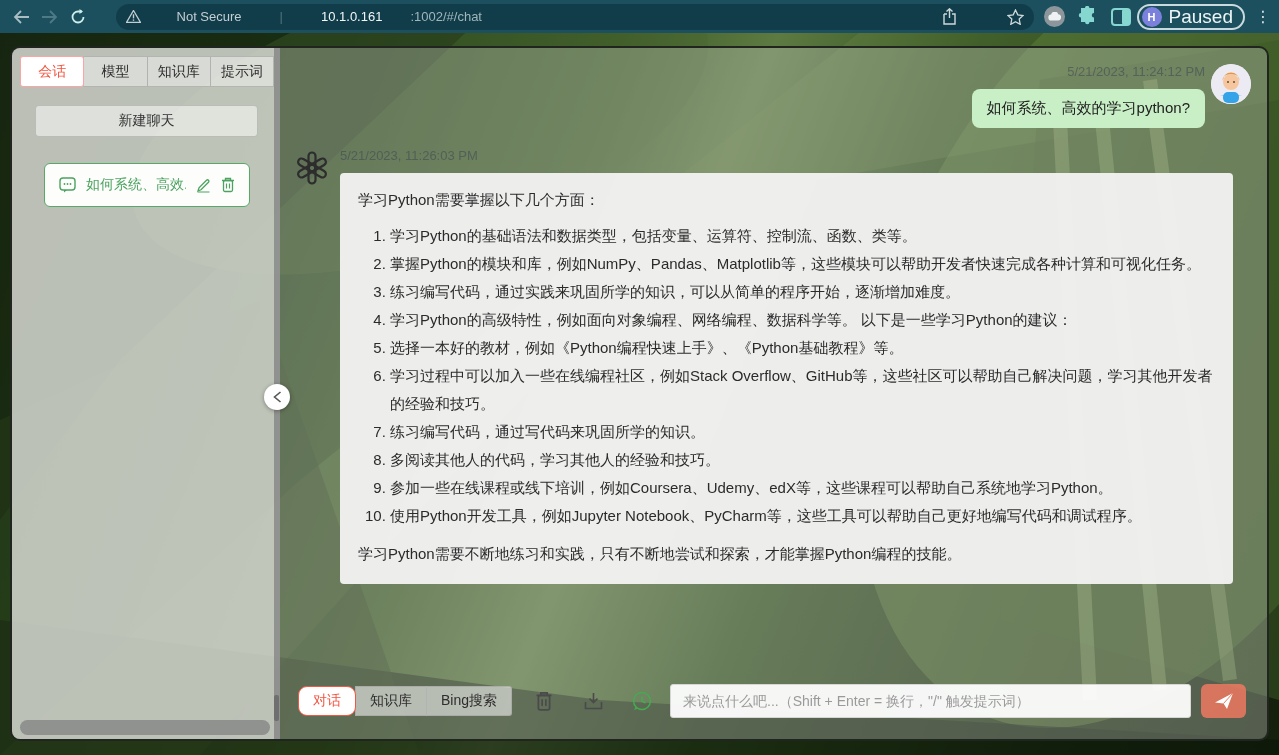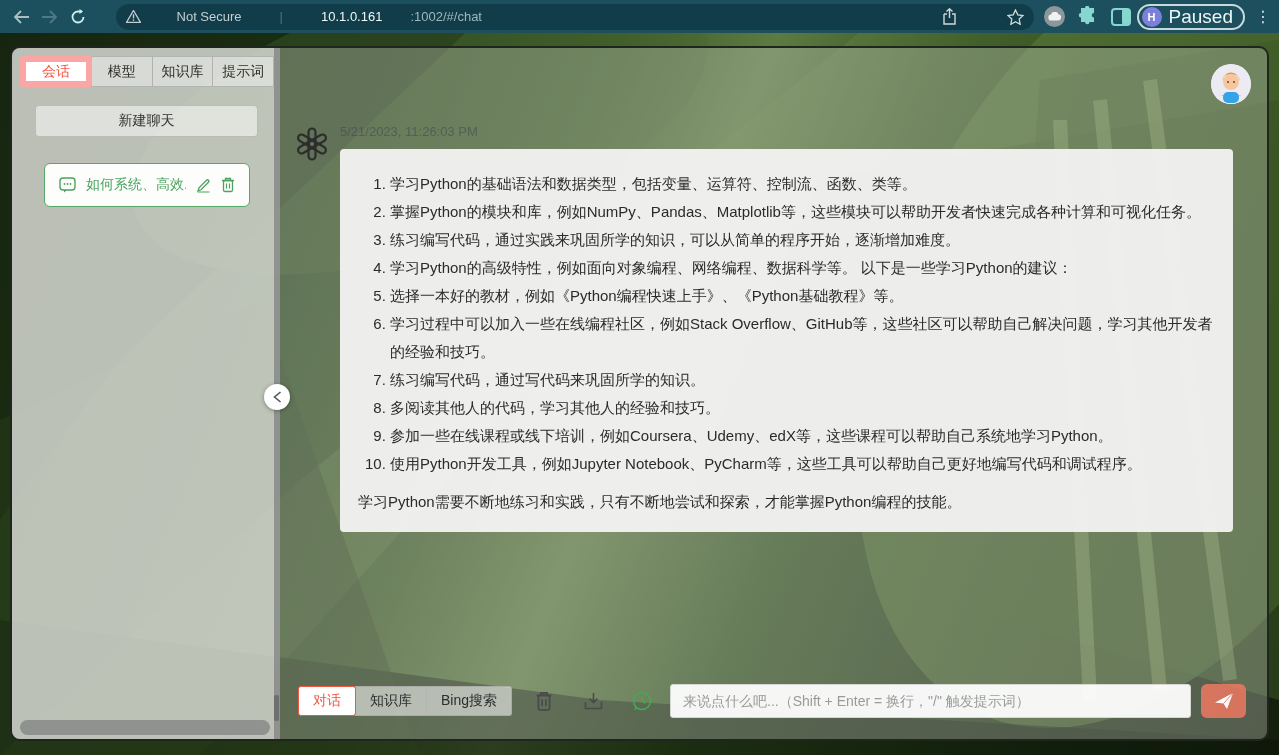--- a/index.html
+++ b/index.html
@@ -34,21 +34,21 @@
   
   .app { position:absolute; left:10px; right:10px; top:46px; bottom:14px; z-index:3;
     border:2px solid #20261f; border-radius:10px; background:rgba(188,194,184,0.38); display:flex; overflow:hidden; }
 
   
   .sidebar { width:262px; position:relative; background:rgba(226,227,222,0.72); flex:none; }
   .tabstrip { position:absolute; left:8px; right:0; top:8px; height:31px; display:flex; }
   .tab { flex:1; border:1px solid rgba(150,150,148,0.55); background:rgba(240,240,238,0.55);
     color:#2e2e2e; font-size:14px; cursor:pointer; margin-left:-1px; font-family:inherit; }
   .tab:first-child { margin-left:0; }
-  .tab.active { background:#fff; color:#f25540; border:6px solid #fca5a5; border-radius:3px; position:relative; z-index:1; }
+  .tab.active { background:#fff; color:#f25540; border:1px solid #fca5a5; border-radius:3px; position:relative; z-index:1; }
   .new-chat { position:absolute; left:23px; right:16px; top:57px; height:32px;
     background:rgba(251,251,249,0.55); border:1px solid rgba(178,178,175,0.8); border-radius:4px;
     color:#333; font-size:14px; cursor:pointer; font-family:inherit; }
   .chat-item { position:absolute; left:32px; right:24px; top:115px; height:44px; background:rgba(255,255,255,0.96);
     border:1px solid #57a968; border-radius:6px; display:flex; align-items:center; gap:10px; padding:0 14px; cursor:pointer; }
   .chat-item-title { color:#4ba35f; font-size:14px; flex:1; white-space:nowrap; overflow:hidden; }
   .h-scrollbar { position:absolute; left:8px; right:4px; bottom:4px; height:15px; border-radius:8px; background:rgba(130,130,130,0.75); cursor:pointer; }
 
   
   .divider { width:6px; background:rgba(150,150,150,0.9); position:relative; flex:none; }
@@ -74,21 +74,21 @@
   .card li { line-height:28px; }
   .card .outro { margin-top:10px; }
 
   
   .composer { position:absolute; left:18px; right:21px; bottom:21px; height:34px; display:flex; align-items:center; }
   .mode-group { display:flex; height:30px; }
   .mode { border:1px solid rgba(165,165,163,0.7); background:rgba(243,243,241,0.6); color:#2e2e2e;
     font-size:14px; padding:0 14px; cursor:pointer; margin-left:-1px; font-family:inherit; }
   .mode:first-child { margin-left:0; border-radius:3px 0 0 3px; }
   .mode:last-child { border-radius:0 3px 3px 0; }
-  .mode.active { background:#fff; color:#f25540; border:1px solid #f25540; border-radius:3px; z-index:1; position:relative; }
+  .mode.active { background:#fff; color:#f25540; border:1px solid #f25540; border-radius:9px; z-index:1; position:relative; }
   .tool-btn { width:22px; height:22px; border:none; background:transparent; cursor:pointer; padding:0;
     display:flex; align-items:center; justify-content:center; }
   .t-trash { margin-left:21px; } .t-download { margin-left:27px; } .t-history { margin-left:27px; }
   .chat-input { flex:1; height:34px; margin-left:17px; border:1px solid #d6d6d4; border-radius:3px;
     background:rgba(255,255,255,0.94); padding:0 12px; font-size:14px; color:#333; font-family:inherit; outline:none; }
   .chat-input::placeholder { color:#9a9a9a; }
   .send-btn { width:45px; height:34px; margin-left:10px; border:none; border-radius:6px;
     background:rgba(233,120,97,0.88); cursor:pointer; display:flex; align-items:center; justify-content:center; }
 </style>
 </head>
@@ -201,20 +201,24 @@
     <button class="collapse-btn">
       <svg width="9" height="12" viewBox="0 0 9 12">
           <path d="M7.5 1 L1.5 6 L7.5 11" stroke="#555" stroke-width="1.6" fill="none"></path>
         </svg>
     </button>
   </div>
 
   <main class="main">
 
     <div class="msg-user">
+      <div class="col">
+        <span class="timestamp">5/21/2023, 11:24:12 PM</span>
+        <div class="bubble-user">如何系统、高效的学习python?</div>
+      </div>
       <div class="avatar-user">
         <svg width="40" height="40" viewBox="0 0 40 40">
             <circle cx="20" cy="20" r="20" fill="#ecebf4"></circle>
             <path d="M20 39 a12 12 0 0 1 11-8 l-22 0 a12 12 0 0 1 11 8" fill="#35a3e8"></path>
             <rect x="12" y="28" width="16" height="11" rx="5" fill="#35a3e8"></rect>
             <circle cx="20" cy="18" r="8" fill="#f6c79e"></circle>
             <path d="M11.5 17 a8.5 8.5 0 0 1 17 0 l-1.5-4.5 a8 5 0 0 0 -14 0 Z" fill="#e8963e"></path>
             <circle cx="17" cy="18" r="0.9" fill="#5a3b28"></circle>
             <circle cx="23" cy="18" r="0.9" fill="#5a3b28"></circle>
           </svg>
@@ -242,20 +246,21 @@
               </g>
             <g transform="rotate(300 18 18)">
                 <rect x="14.5" y="2.5" width="7" height="19" rx="3.5"></rect>
               </g>
           </g>
         </svg>
       </div>
       <div class="col">
         <span class="timestamp">5/21/2023, 11:26:03 PM</span>
         <div class="card">
+          <div>学习Python需要掌握以下几个方面：</div>
           <ol>
               <li>学习Python的基础语法和数据类型，包括变量、运算符、控制流、函数、类等。</li>
               <li>掌握Python的模块和库，例如NumPy、Pandas、Matplotlib等，这些模块可以帮助开发者快速完成各种计算和可视化任务。</li>
               <li>练习编写代码，通过实践来巩固所学的知识，可以从简单的程序开始，逐渐增加难度。</li>
               <li>学习Python的高级特性，例如面向对象编程、网络编程、数据科学等。 以下是一些学习Python的建议：</li>
               <li>选择一本好的教材，例如《Python编程快速上手》、《Python基础教程》等。</li>
               <li>学习过程中可以加入一些在线编程社区，例如Stack Overflow、GitHub等，这些社区可以帮助自己解决问题，学习其他开发者的经验和技巧。</li>
               <li>练习编写代码，通过写代码来巩固所学的知识。</li>
               <li>多阅读其他人的代码，学习其他人的经验和技巧。</li>
               <li>参加一些在线课程或线下培训，例如Coursera、Udemy、edX等，这些课程可以帮助自己系统地学习Python。</li>

